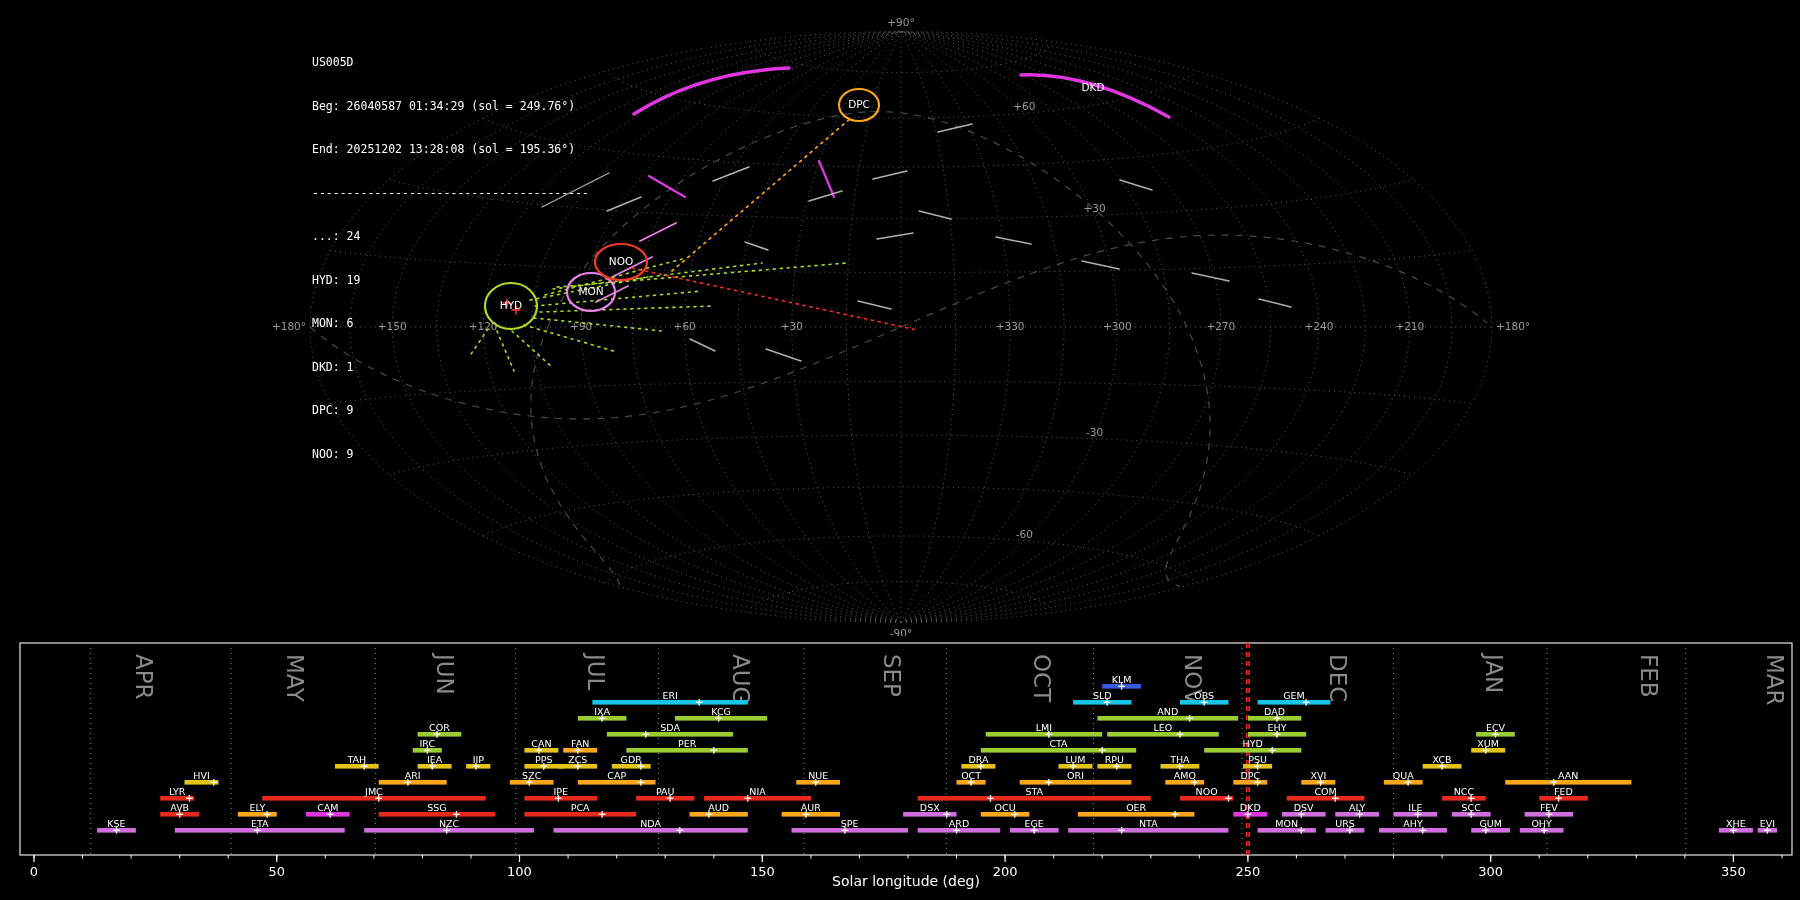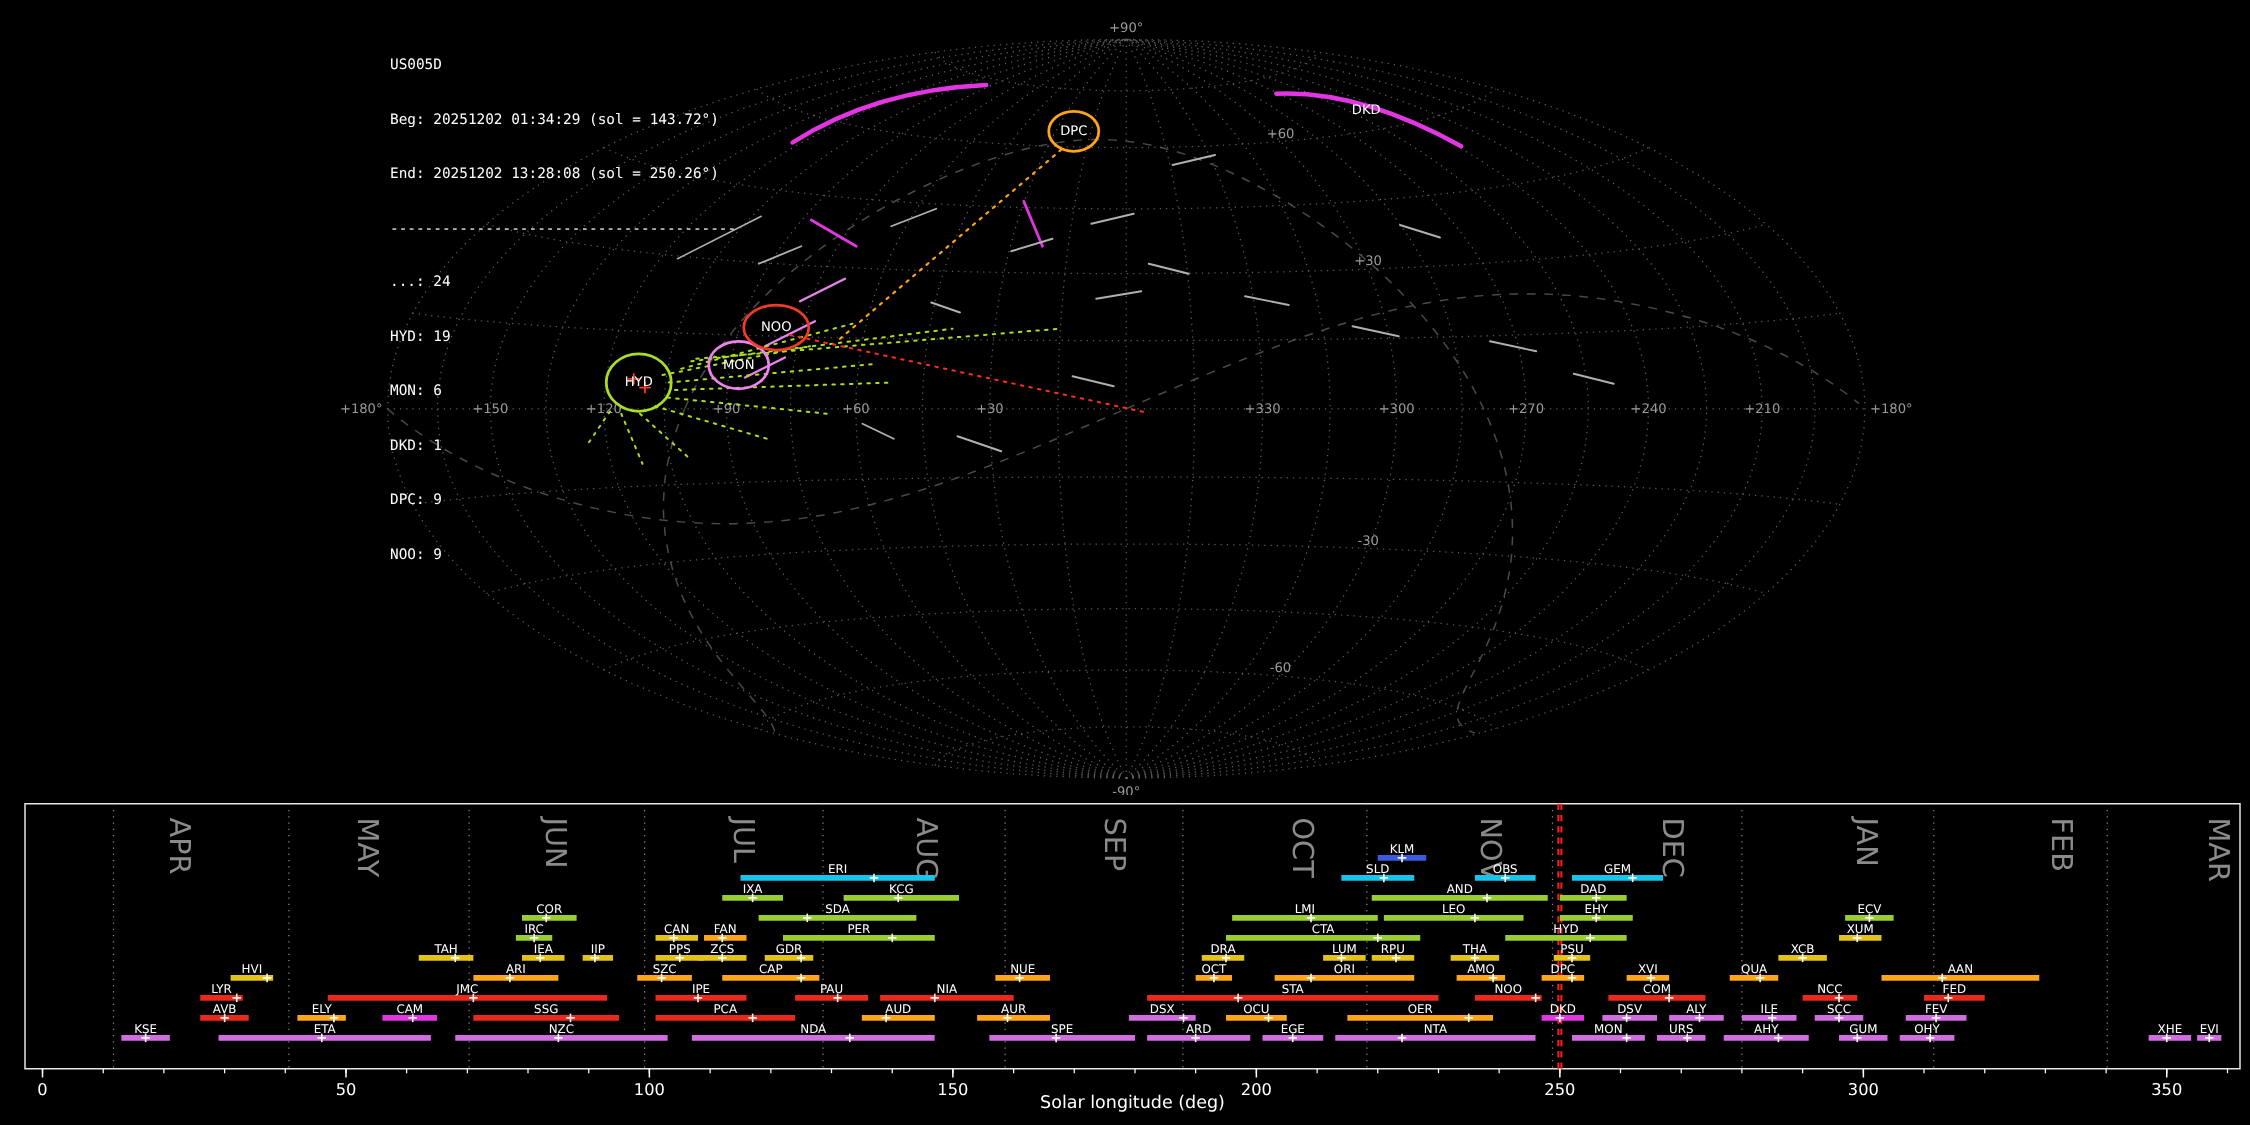--- a/index.html
+++ b/index.html
@@ -1,20 +1,20 @@
 <!DOCTYPE html>
 <html><head>
 <meta charset="utf-8">
 <style>
   html,body{margin:0;padding:0;background:#000;}
   .stage{position:relative;width:1800px;height:900px;background:#000;overflow:hidden;
          font-family:"DejaVu Sans",sans-serif;}
   #mapSvg{position:absolute;left:0;top:0;}
   #tlSvg{position:absolute;left:0;top:636px;}
-  #infoBlock{position:absolute;left:312px;top:15px;color:#fff;
+  #infoBlock{position:absolute;left:312px;top:26px;color:#fff;
              font-family:"DejaVu Sans Mono",monospace;font-size:11.5px;line-height:14.5px;white-space:pre;}
 </style>
 </head>
 <body>
 
 <div class="stage">
   <svg id="mapSvg" width="1800" height="636">
       <g stroke="#707070" stroke-width="1" fill="none" stroke-dasharray="1 4" opacity="0.85">
         <polyline points="901.0,622.5 870.1,622.1 839.2,620.9 808.5,618.9 778.1,616.0 748.0,612.4 718.4,608.0 689.2,602.9 660.6,597.0 632.7,590.3 605.5,582.9 579.1,574.8 553.6,566.1 529.1,556.6 505.5,546.6 483.1,536.0 461.8,524.7 441.7,513.0 422.9,500.7 405.3,487.9 389.2,474.8 374.4,461.2 361.1,447.2 349.3,432.9 338.9,418.3 330.1,403.5 322.9,388.4 317.3,373.2 313.2,357.9 310.8,342.5 310.0,327.0 310.8,311.5 313.2,296.1 317.3,280.8 322.9,265.6 330.1,250.5 338.9,235.7 349.3,221.1 361.1,206.8 374.4,192.8 389.2,179.3 405.3,166.1 422.9,153.3 441.7,141.0 461.8,129.3 483.1,118.0 505.5,107.4 529.1,97.4 553.6,87.9 579.1,79.2 605.5,71.1 632.7,63.7 660.6,57.0 689.2,51.1 718.4,46.0 748.0,41.6 778.1,38.0 808.5,35.1 839.2,33.1 870.1,31.9 901.0,31.5"></polyline>
         <polyline points="901.0,622.5 870.4,621.1 840.2,618.9 810.3,615.9 780.8,612.2 751.8,607.7 723.5,602.5 695.8,596.6 668.8,590.1 642.5,582.8 617.1,574.9 592.6,566.5 569.1,557.4 546.5,547.8 525.0,537.6 504.6,526.9 485.3,515.8 467.1,504.2 450.2,492.2 434.5,479.8 420.0,467.0 406.9,454.0 395.0,440.6 384.5,427.0 375.4,413.1 367.6,399.1 361.3,384.9 356.3,370.5 352.8,356.1 350.6,341.5 349.9,327.0 350.6,312.5 352.8,297.9 356.3,283.5 361.3,269.1 367.6,254.9 375.4,240.9 384.5,227.0 395.0,213.4 406.9,200.0 420.0,187.0 434.5,174.2 450.2,161.8 467.1,149.8 485.3,138.2 504.6,127.1 525.0,116.4 546.5,106.2 569.1,96.6 592.6,87.5 617.1,79.1 642.5,71.2 668.8,63.9 695.8,57.4 723.5,51.5 751.8,46.3 780.8,41.8 810.3,38.1 840.2,35.1 870.4,32.9 901.0,31.5"></polyline>
@@ -130,22 +130,22 @@
         <ellipse cx="621" cy="262" rx="26" ry="18" stroke="#f03a2a" stroke-width="2.2"></ellipse>
         <text x="621" y="265" fill="#ffffff" font-size="10.5" text-anchor="middle" font-family="DejaVu Sans, sans-serif">NOO</text>
         <ellipse cx="859" cy="105" rx="20" ry="16" stroke="#ffa516" stroke-width="2.2"></ellipse>
         <text x="859" y="108" fill="#ffffff" font-size="10.5" text-anchor="middle" font-family="DejaVu Sans, sans-serif">DPC</text>
         <text x="1093" y="91" fill="#ffffff" font-size="10.5" text-anchor="middle" font-family="DejaVu Sans, sans-serif">DKD</text>
       </g>
     </svg>
 
   <div id="infoBlock">
     <div>US005D</div>
-    <div>Beg: 20251202 01:34:29 (sol = 143.72°)</div>
-    <div>End: 20251202 13:28:08 (sol = 250.26°)</div>
+    <div>Beg: 26040587 01:34:29 (sol = 249.76°)</div>
+    <div>End: 20251202 13:28:08 (sol = 195.36°)</div>
     <div>----------------------------------------</div>
     <div>...: 24</div>
     <div>HYD: 19</div>
     <div>MON: 6</div>
     <div>DKD: 1</div>
     <div>DPC: 9</div>
     <div>NOO: 9</div>
   </div>
 
   <svg id="tlSvg" width="1800" height="264">

